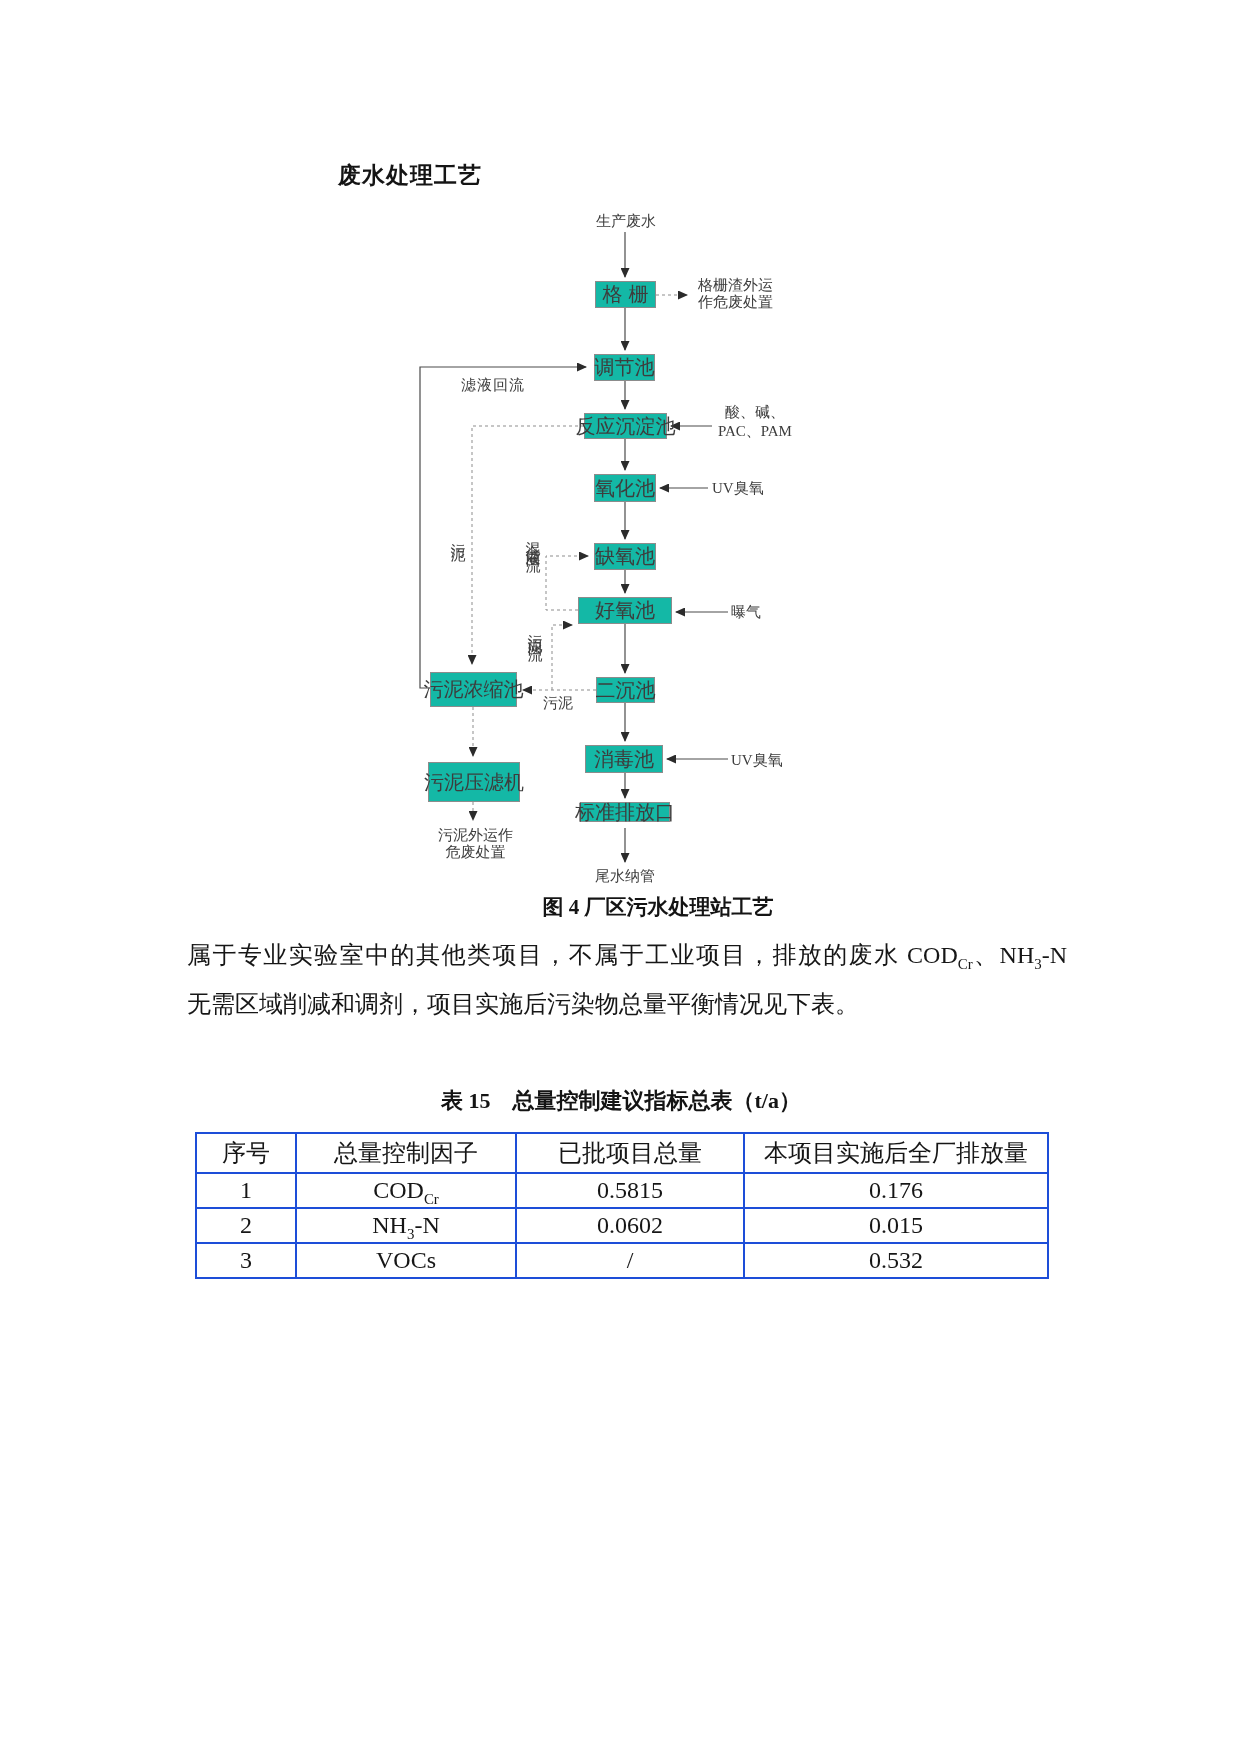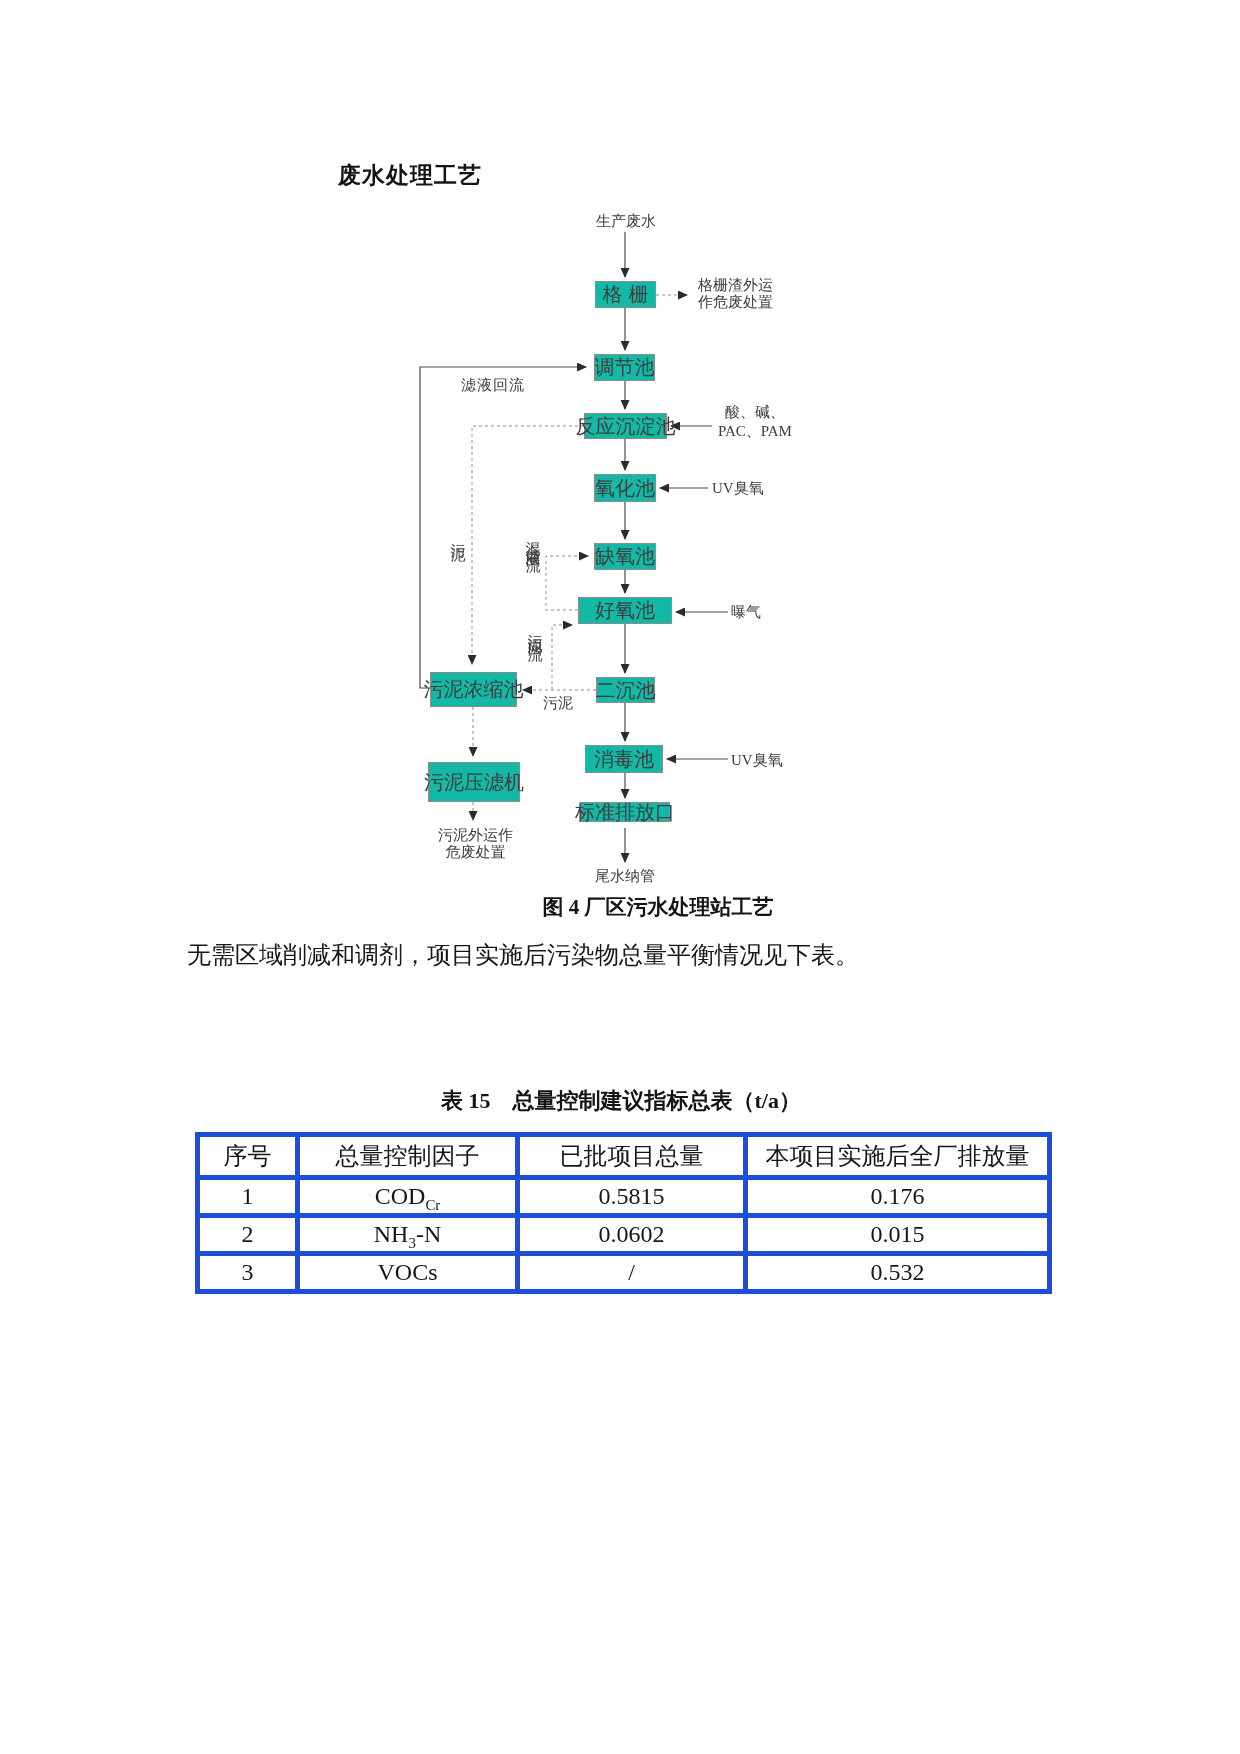--- a/index.html
+++ b/index.html
@@ -37,21 +37,21 @@
   .para .pline.indent{text-indent:48px;}
   sub{font-size:0.62em;line-height:0;}
 
   
   table.sum{
     position:absolute;left:195px;top:1132px;width:852px;
     border-collapse:collapse;table-layout:fixed;
     font-size:24px;color:#161616;
   }
   table.sum td{
-    border:5px solid #1d4ed8;text-align:center;vertical-align:middle;
+    border:2px solid #1d4ed8;text-align:center;vertical-align:middle;
     padding:0;overflow:hidden;white-space:nowrap;
   }
   table.sum{border:2px solid #3a3a3a;}
   table.sum tr.hdr td{height:38px;}
   table.sum tr.data td{height:33px;}
 </style>
 </head>
 <body>
 
 <div class="abs doc-heading">废水处理工艺</div>
@@ -126,20 +126,21 @@
 <div class="fc-vert" style="left:450px;top:531px;">污泥</div>
 <div class="fc-vert" style="left:525px;top:529px;">混合液回流</div>
 <div class="fc-vert" style="left:527px;top:622px;">污泥回流</div>
 <div class="abs fc-label" style="left:543px;top:695px;">污泥</div>
 <div class="abs fc-label ctr" style="left:437px;top:827px;width:77px;">污泥外运作
 危废处置</div>
 
 <div class="abs fig-caption">图 4 厂区污水处理站工艺</div>
 
 <div class="abs para">
+  <div class="pline just">属于专业实验室中的其他类项目，不属于工业项目，排放的废水 COD<sub>Cr</sub>、NH<sub>3</sub>-N</div>
   <div class="pline">无需区域削减和调剂，项目实施后污染物总量平衡情况见下表。</div>
 </div>
 
 <div class="abs tab-caption">表 15　总量控制建议指标总表（t/a）</div>
 
 <table class="sum">
   <colgroup>
     <col style="width:100px">
       <col style="width:220px">
       <col style="width:228px">

